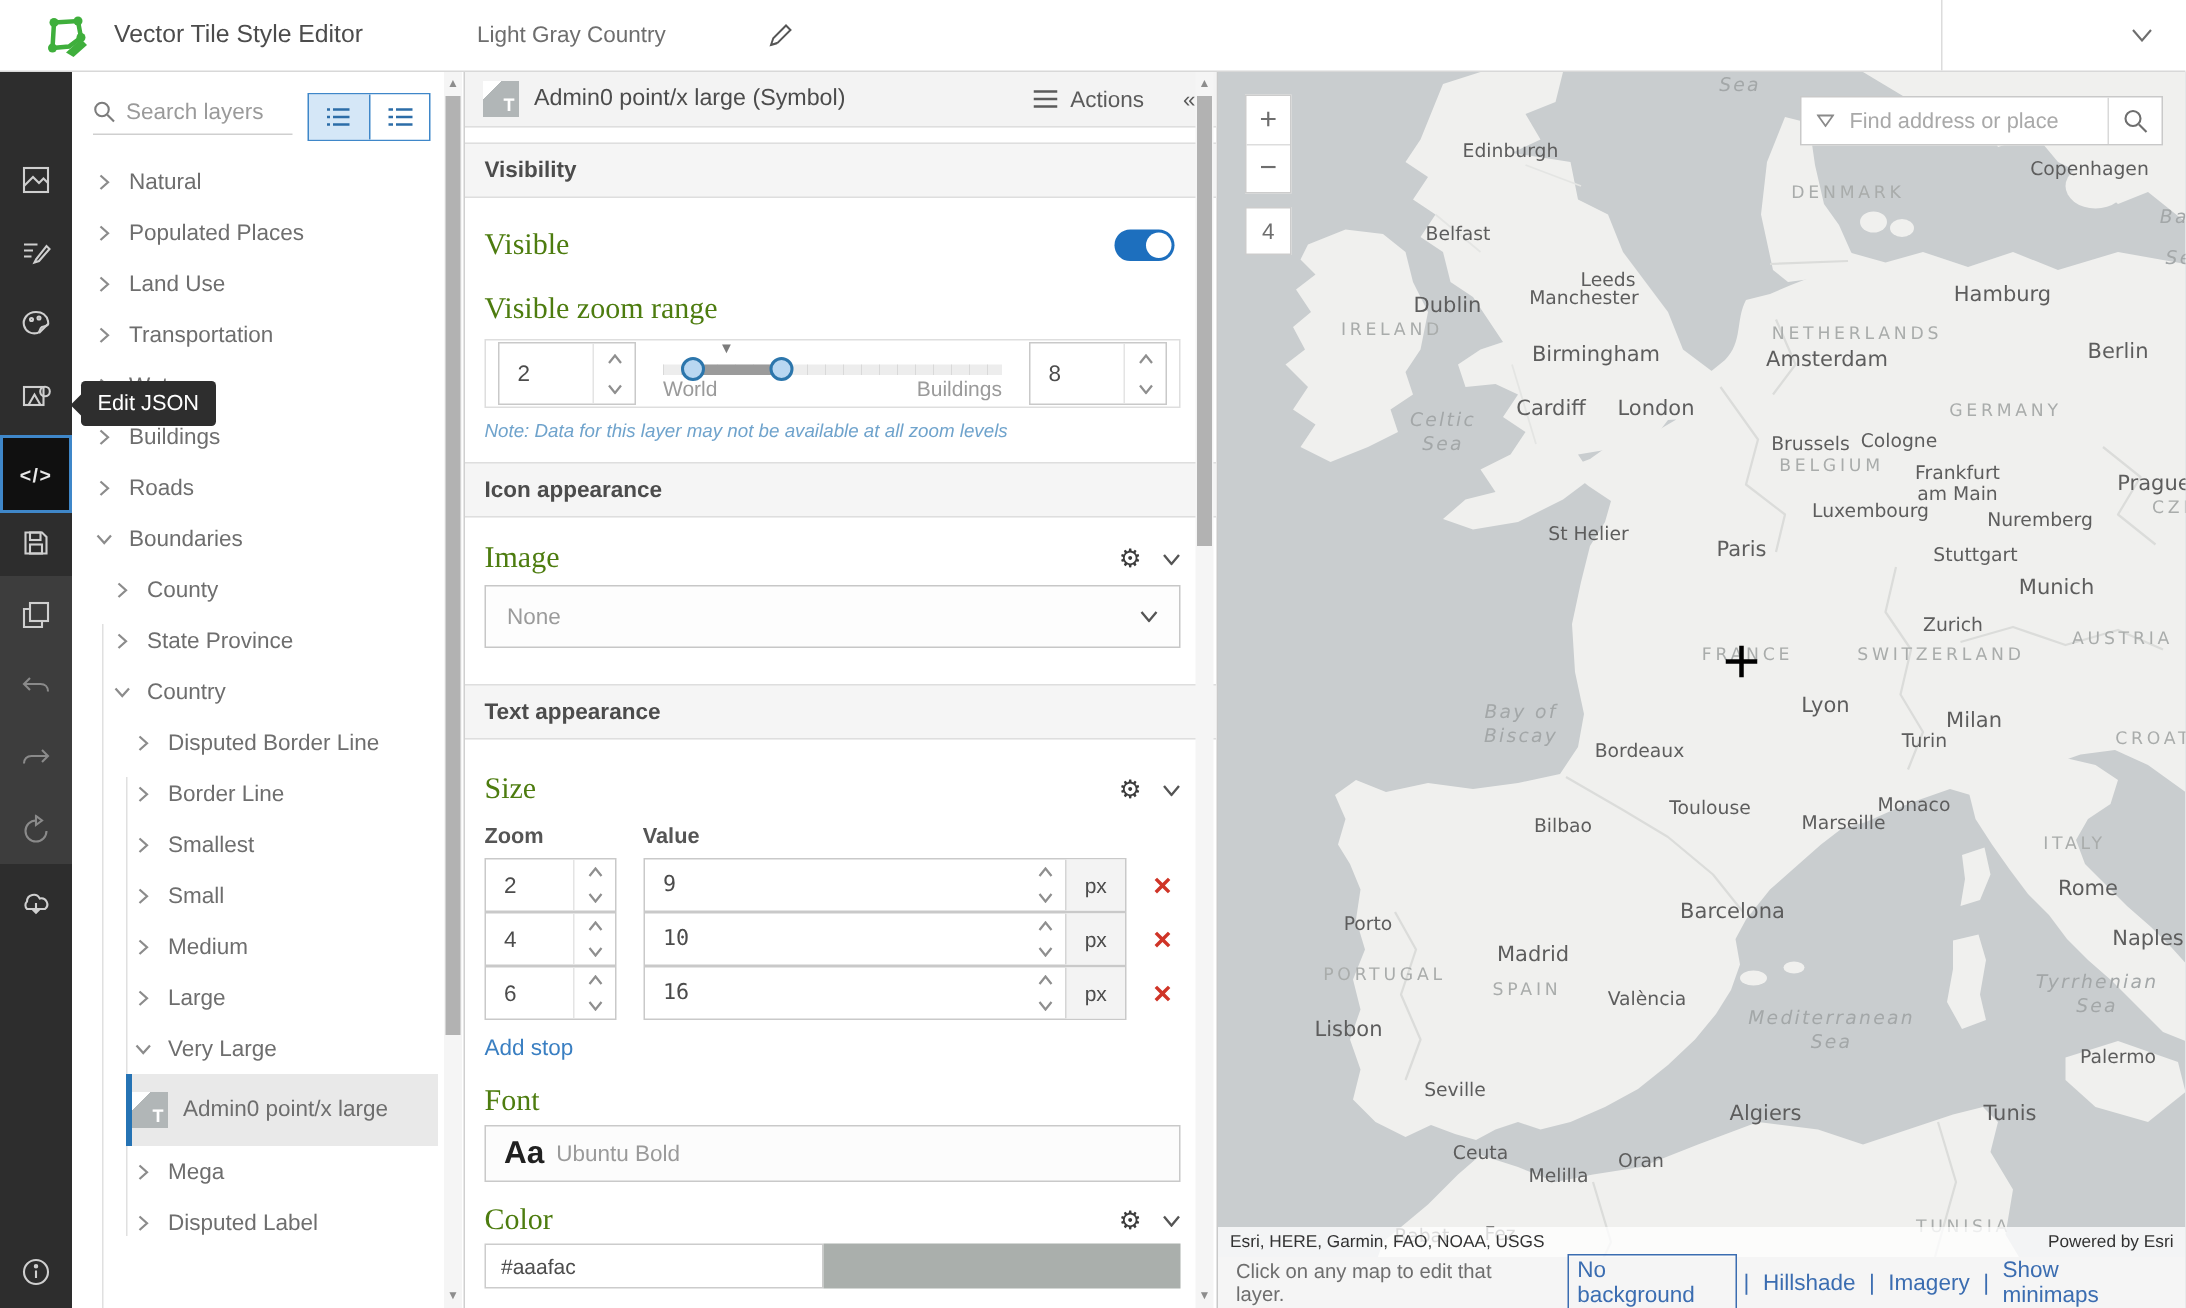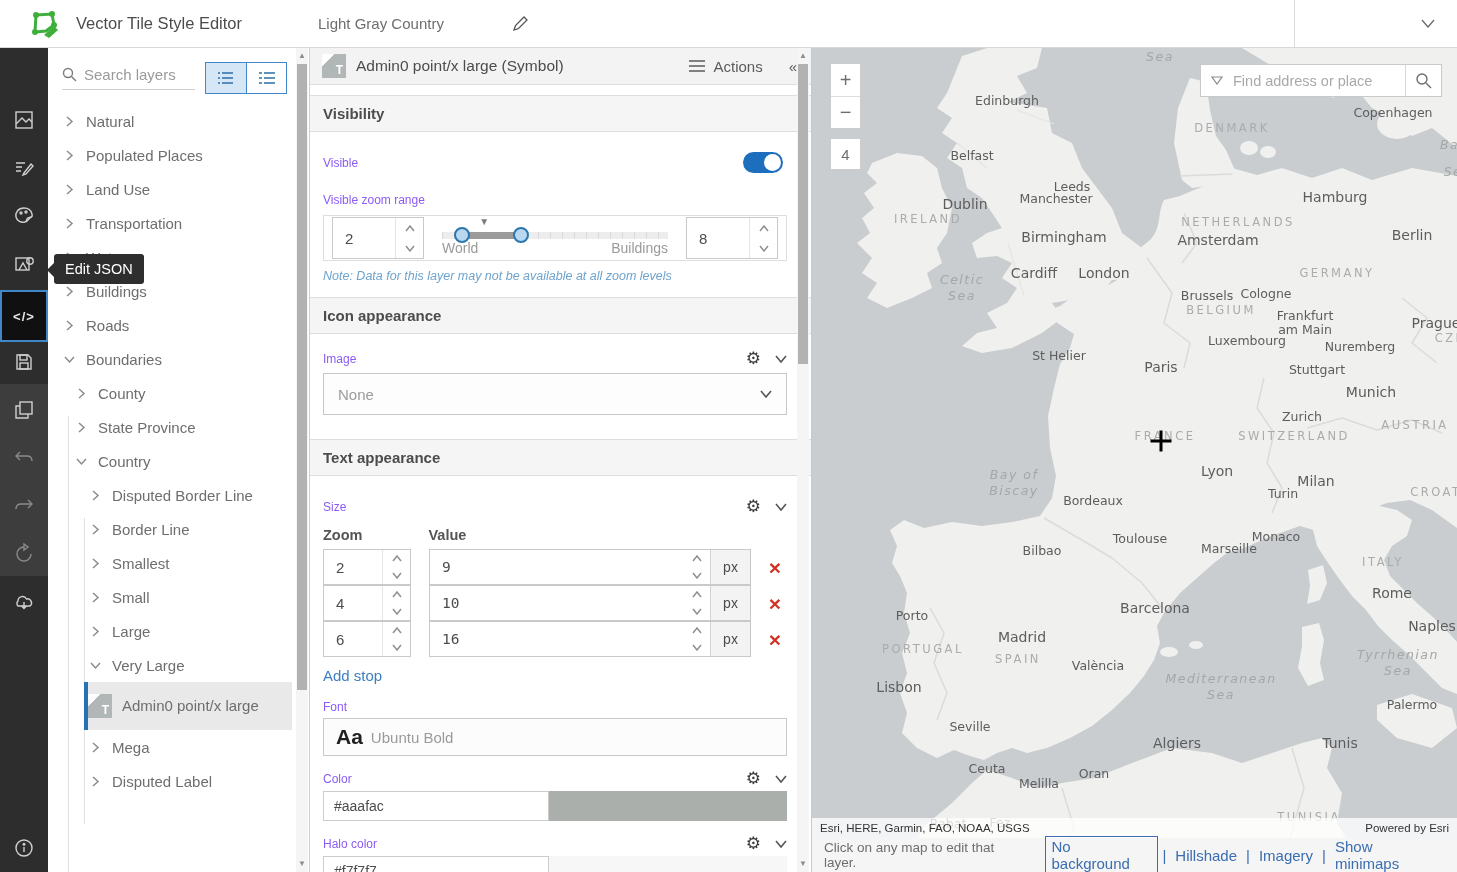--- a/index.html
+++ b/index.html
@@ -66,21 +66,21 @@
     border-right:1px solid #c9c9c9; z-index:20; overflow:hidden; }
   .e-header { height:37px; background:#f3f3f3; border-bottom:1px solid #dedede; display:flex; align-items:center; }
   .e-title { margin-left:10px; font-size:15.5px; color:#4c4c4c; }
   .e-actions { margin-left:auto; display:flex; align-items:center; color:#5b5b5b; font-size:15px; cursor:pointer; }
   .e-collapse { margin:0 16px 0 26px; color:#5b5b5b; font-size:15px; letter-spacing:-2px; cursor:pointer; }
   .e-body { padding:0 24px 0 13px; }
   .strip { background:#f5f5f5; border-top:1px solid #dedede; border-bottom:1px solid #dedede;
     margin:0 -24px 0 -13px; padding:9px 13px; font-size:15px; font-weight:bold; color:#4c4c4c; }
   .gap10 { height:10px; } .gap14 { height:14px; } .gap24 { height:24px; }
   .row-flex { display:flex; align-items:center; }
-  .lbl { font-size:12px; color:#8b5cf6; }
+  .lbl { font-size:20px; color:#4d7c0f;font-family:Liberation Serif, serif; }
   .gearwrap { margin-left:auto; display:flex; align-items:center; gap:14px; }
   .gear { font-size:17px; color:#3c3c3c; cursor:pointer; line-height:1; }
   .chev-d { width:12px; height:8px; stroke:#555; fill:none; stroke-width:1.6; cursor:pointer; }
   
   .toggle { width:40px; height:21px; border-radius:11px; background:#1d6fbe; position:relative; cursor:pointer; }
   .toggle .knob { position:absolute; right:2px; top:2px; width:17px; height:17px; border-radius:50%; background:#fff; }
   
   .spin { display:flex; border:1px solid #c9c9c9; background:#fff; height:42px; width:92px; }
   .spin .val { flex:1; display:flex; align-items:center; padding-left:12px; font-size:15px; color:#4c4c4c; }
   .spin .arrows { width:28px; border-left:1px solid #e4e4e4; display:flex; flex-direction:column; }
@@ -389,20 +389,26 @@
         <svg class="tw" viewBox="0 0 11 11">
           <path d="M3 1 L8 5.5 L3 10"></path>
         </svg>
         <span class="lab">Smallest</span>
       </div>
       <div class="lrow" style="padding-left: 42px;">
         <svg class="tw" viewBox="0 0 11 11">
           <path d="M3 1 L8 5.5 L3 10"></path>
         </svg>
         <span class="lab">Small</span>
+      </div>
+      <div class="lrow" style="padding-left: 42px;">
+        <svg class="tw" viewBox="0 0 11 11">
+          <path d="M3 1 L8 5.5 L3 10"></path>
+        </svg>
+        <span class="lab">Medium</span>
       </div>
       <div class="lrow" style="padding-left: 42px;">
         <svg class="tw" viewBox="0 0 11 11">
           <path d="M3 1 L8 5.5 L3 10"></path>
         </svg>
         <span class="lab">Large</span>
       </div>
       <div class="lrow" style="padding-left: 42px;">
         <svg class="tw" viewBox="0 0 11 11">
           <path d="M1 3 L5.5 8 L10 3"></path>

